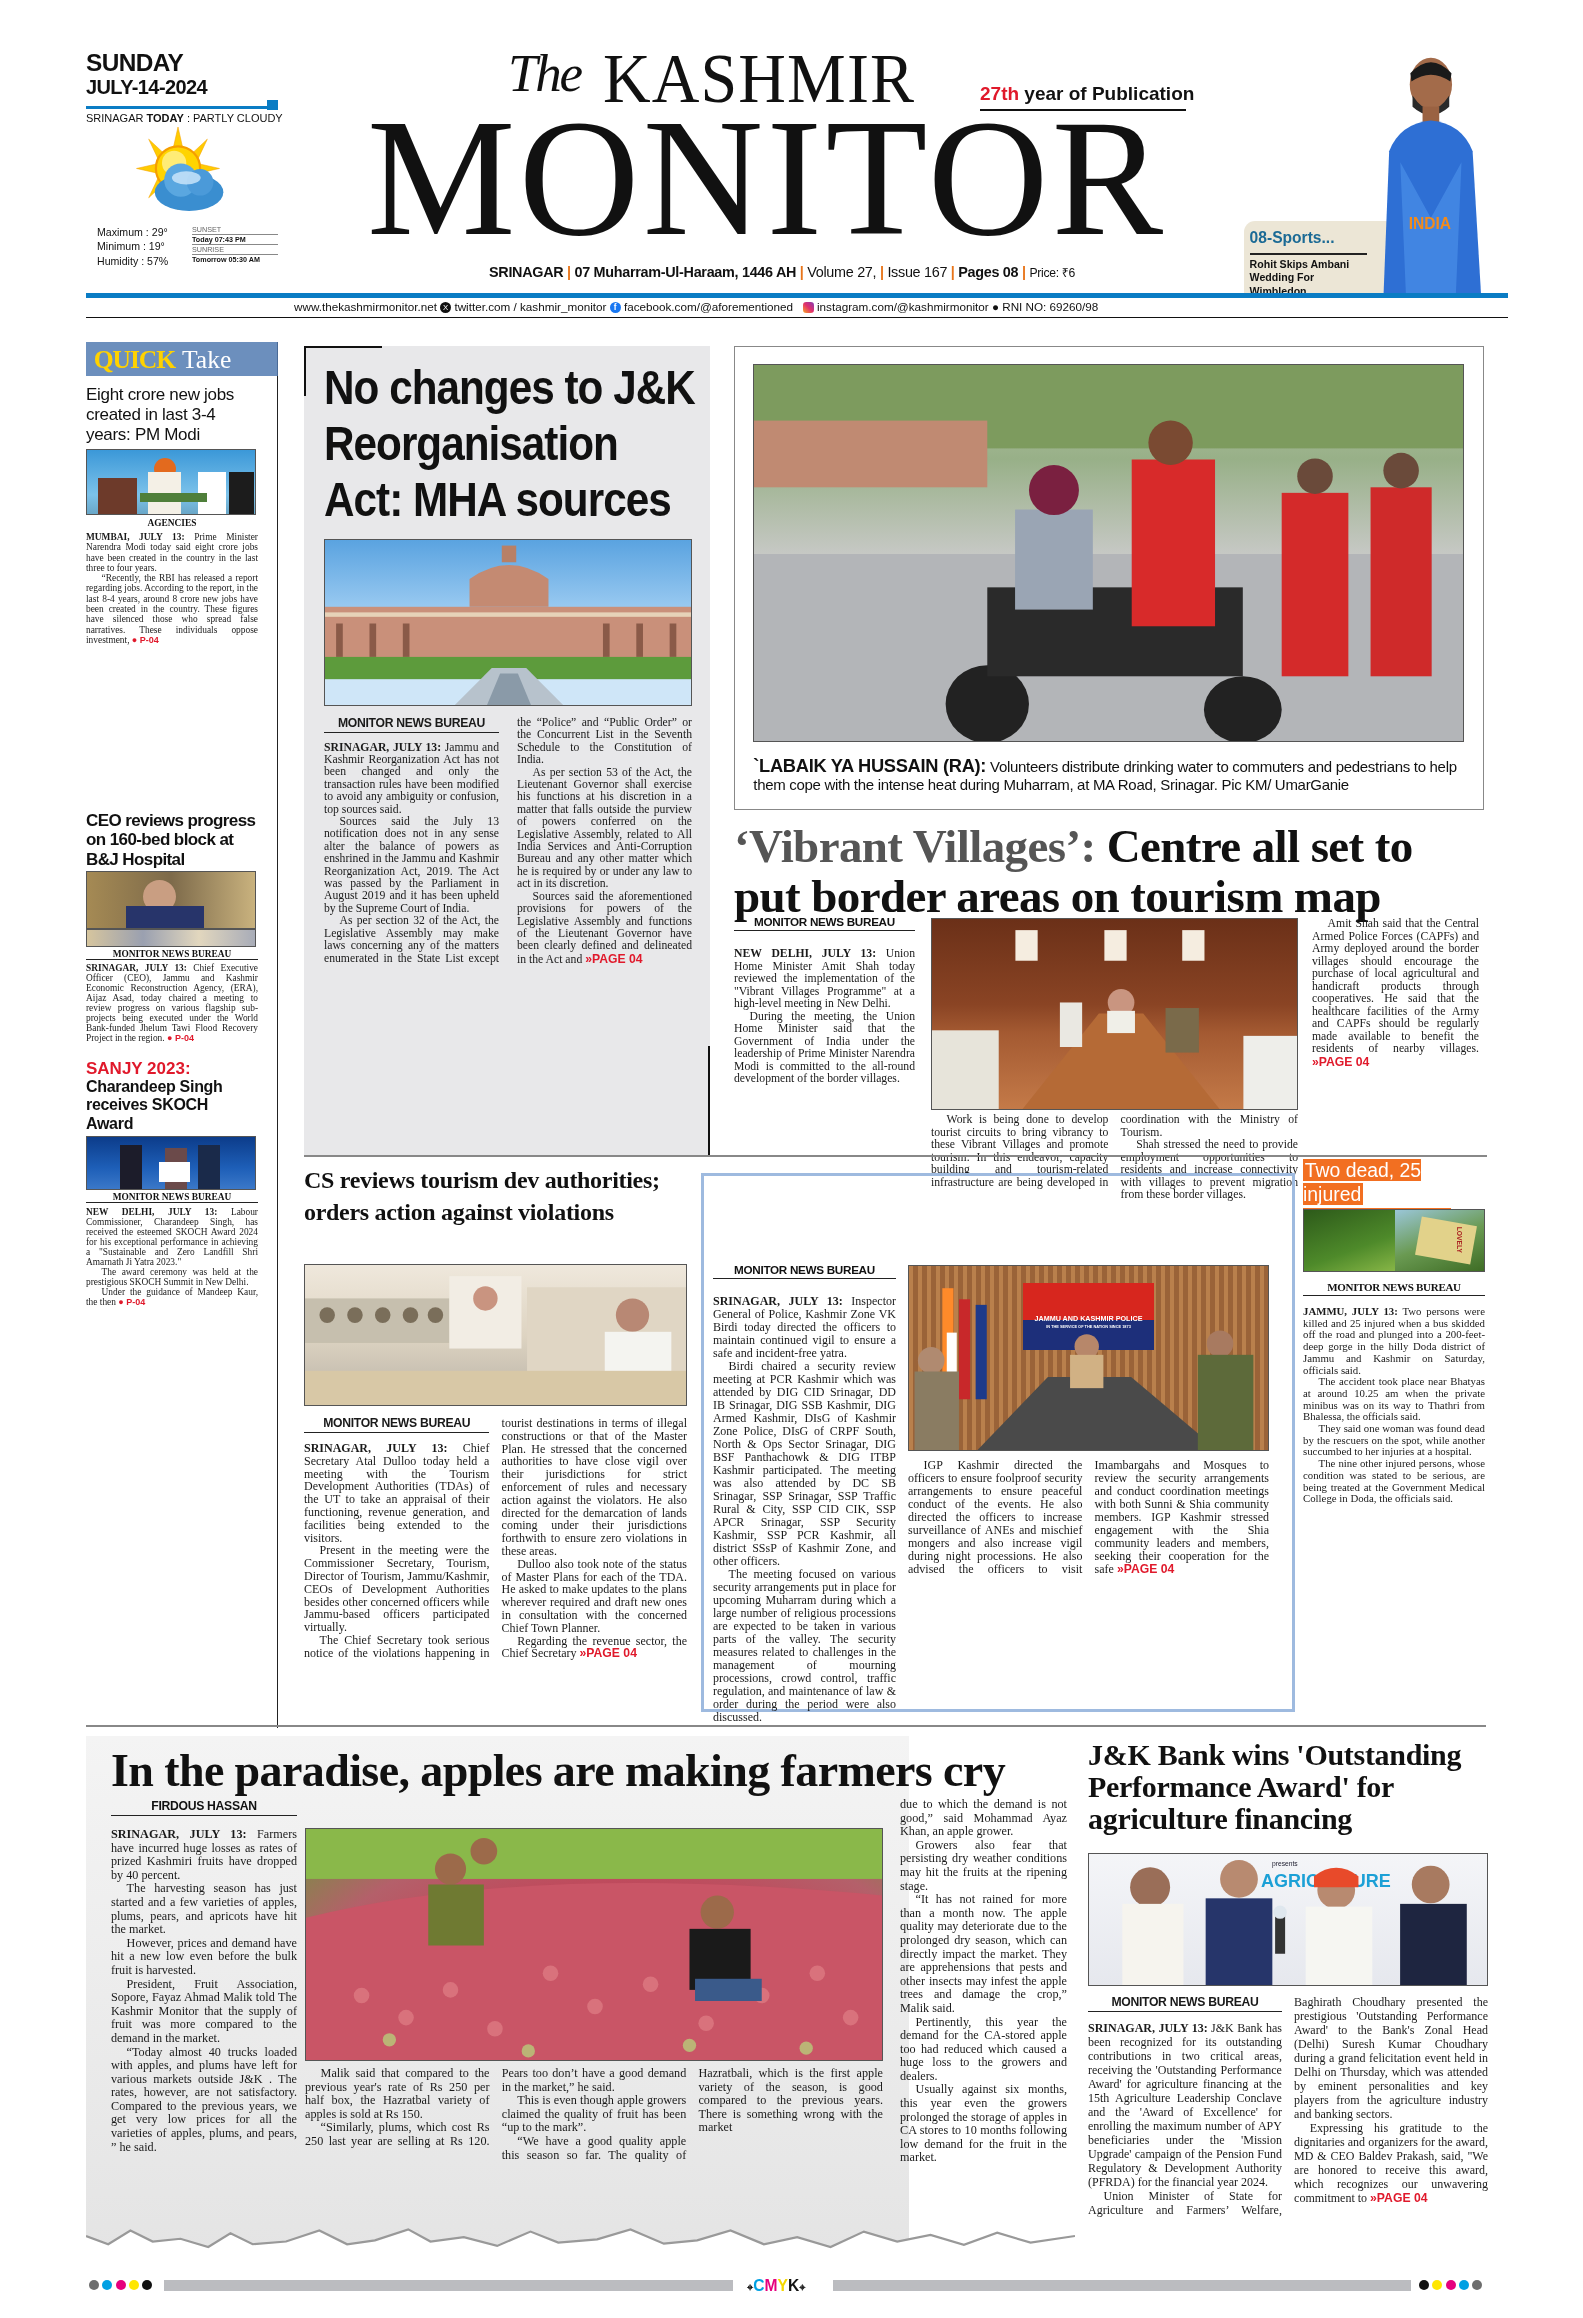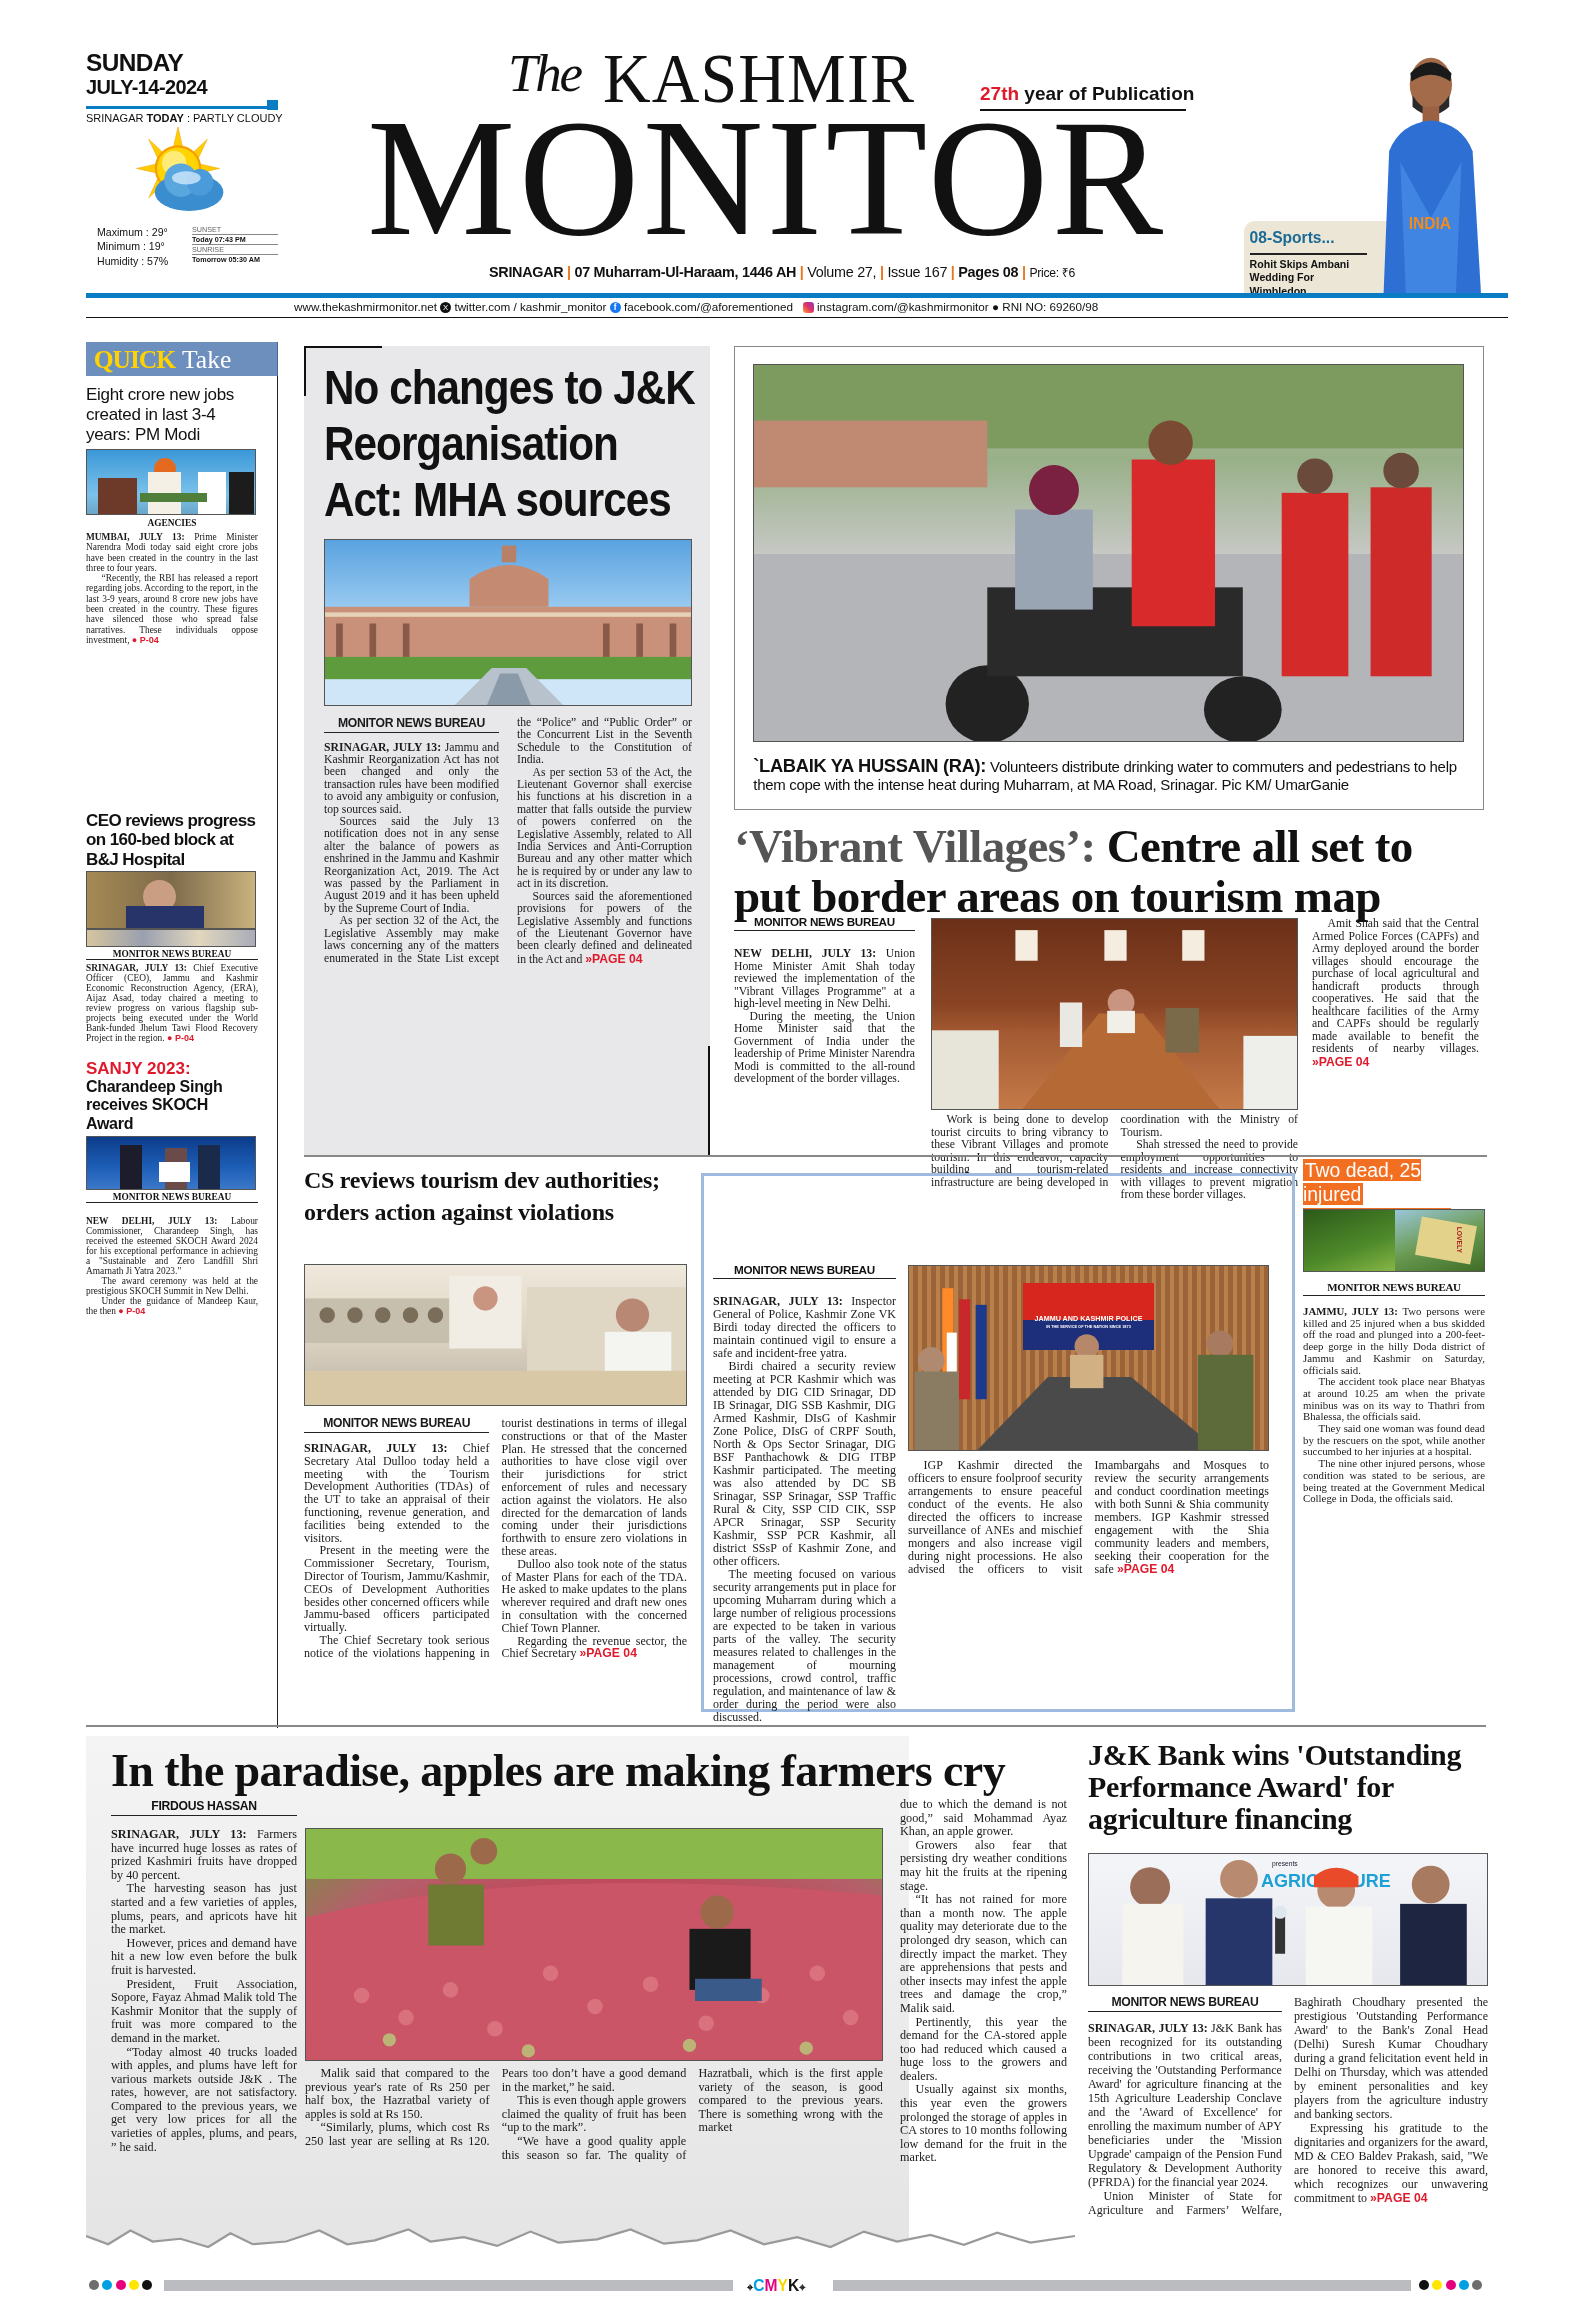--- a/index.html
+++ b/index.html
@@ -132,21 +132,21 @@
       <div style="position:absolute;left:67px;top:7.8px;width:22px;height:22px;border-radius:50%;background:#e36a1e"></div>
       <div style="position:absolute;left:61px;top:22px;width:33px;height:44px;background:#f4f0e6"></div>
       <div style="position:absolute;left:11px;top:28px;width:39px;height:39px;background:#6d3a2a"></div>
       <div style="position:absolute;left:111px;top:22px;width:28px;height:44px;background:#fff"></div>
       <div style="position:absolute;left:142px;top:22px;width:25px;height:44px;background:#1c1c1c"></div>
       <div style="position:absolute;left:53px;top:43px;width:67px;height:9px;background:#4f7f3a"></div>
     </div>
     <div style="text-align:center;font-weight:bold;font-size:9.4px;margin-top:2.2px">AGENCIES</div>
     <div class="body-text" style="font-size:9.4px;line-height:10.3px;margin-top:4.4px">
       <p class="first"><b>MUMBAI, JULY 13:</b> <span>Prime Minister Narendra Modi today said eight crore jobs have been created in the country in the last three to four years.</span></p>
-      <p><span>“Recently, the RBI has released a report regarding jobs. According to the report, in the last 3-9 years, around 8 crore new jobs have been created in the country. These figures have silenced those who spread false narratives. These individuals oppose investment,</span> <span class="pageref" style="font-size:9px">● <span>P-04</span></span></p>
+      <p><span>“Recently, the RBI has released a report regarding jobs. According to the report, in the last 8-4 years, around 8 crore new jobs have been created in the country. These figures have silenced those who spread false narratives. These individuals oppose investment,</span> <span class="pageref" style="font-size:9px">● <span>P-04</span></span></p>
     </div>
   </div>
 
   <div style="position:absolute;left:0;top:469px;width:172px">
     <div class="sans" style="font-size:17px;font-weight:bold;line-height:19.4px;letter-spacing:-0.6px">CEO reviews progress on 160-bed block at B&amp;J Hospital</div>
     <div class="photo" style="position:relative;margin-top:2.2px;width:170px;height:58px;background:linear-gradient(90deg,#a58a54,#7d6a4a,#c9b27e)">
       <div style="position:absolute;left:56px;top:7.8px;width:33px;height:33px;border-radius:50%;background:#c99e82"></div>
       <div style="position:absolute;left:39px;top:34px;width:78px;height:28px;background:#27346a"></div>
     </div>
     <div class="photo" style="position:relative;width:170px;height:18px;background:linear-gradient(90deg,#d6c59e,#9aa0b0,#e2d7be,#a8acb8)"></div>
@@ -159,21 +159,21 @@
   <div style="position:absolute;left:0;top:717px;width:172px">
     <div class="sans" style="font-size:17px;font-weight:bold;color:#e0192b;line-height:19px">SANJY 2023:</div>
     <div class="sans" style="font-size:16px;font-weight:bold;line-height:18.3px;letter-spacing:-0.3px">Charandeep Singh receives SKOCH Award</div>
     <div class="photo" style="position:relative;margin-top:3.3px;width:170px;height:54px;background:linear-gradient(180deg,#0c3c8a,#1e5fb8 60%,#3b78c8)">
       <div style="position:absolute;left:33px;top:8.3px;width:22px;height:47px;background:#1c1c2a"></div>
       <div style="position:absolute;left:78px;top:11px;width:22px;height:44px;background:#6b4a4a"></div>
       <div style="position:absolute;left:111px;top:8.3px;width:22px;height:47px;background:#1a2a4a"></div>
       <div style="position:absolute;left:72px;top:25px;width:31px;height:19.4px;background:#fff"></div>
     </div>
     <div style="text-align:center;font-weight:bold;font-size:9.4px;margin-top:2.2px;border-bottom:1.1px solid #222">MONITOR NEWS BUREAU</div>
-    <div class="body-text" style="font-size:9.4px;line-height:10px;margin-top:13px">
+    <div class="body-text" style="font-size:9.4px;line-height:10px;margin-top:4px">
       <p class="first"><b>NEW DELHI, JULY 13:</b> <span>Labour Commissioner, Charandeep Singh, has received the esteemed SKOCH Award 2024 for his exceptional performance in achieving a "Sustainable and Zero Landfill Shri Amarnath Ji Yatra 2023."</span></p>
       <p>The award ceremony was held at the prestigious SKOCH Summit in New Delhi.</p>
       <p><span>Under the guidance of Mandeep Kaur, the then</span> <span class="pageref" style="font-size:9px">● <span>P-04</span></span></p>
     </div>
   </div>
 </div>
 
 <div class="abs" style="left:304px;top:346px;width:406px;height:811px;background:#e8e8ea">
   <div style="position:absolute;left:0;top:0;width:78px;height:1.7px;background:#111"></div>
   <div style="position:absolute;left:0;top:0;width:1.7px;height:50px;background:#111"></div>

